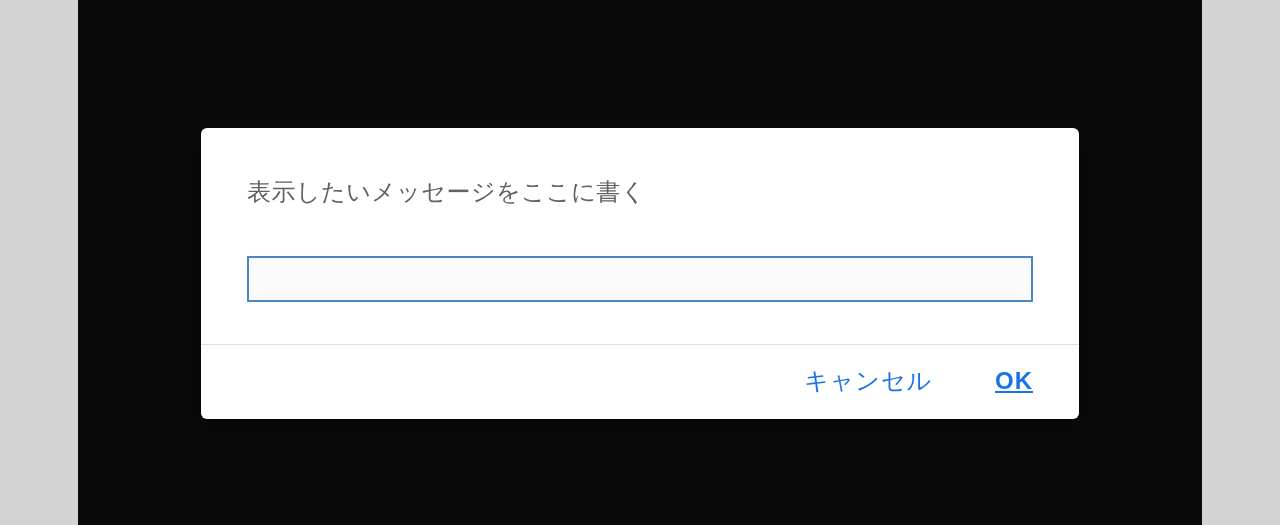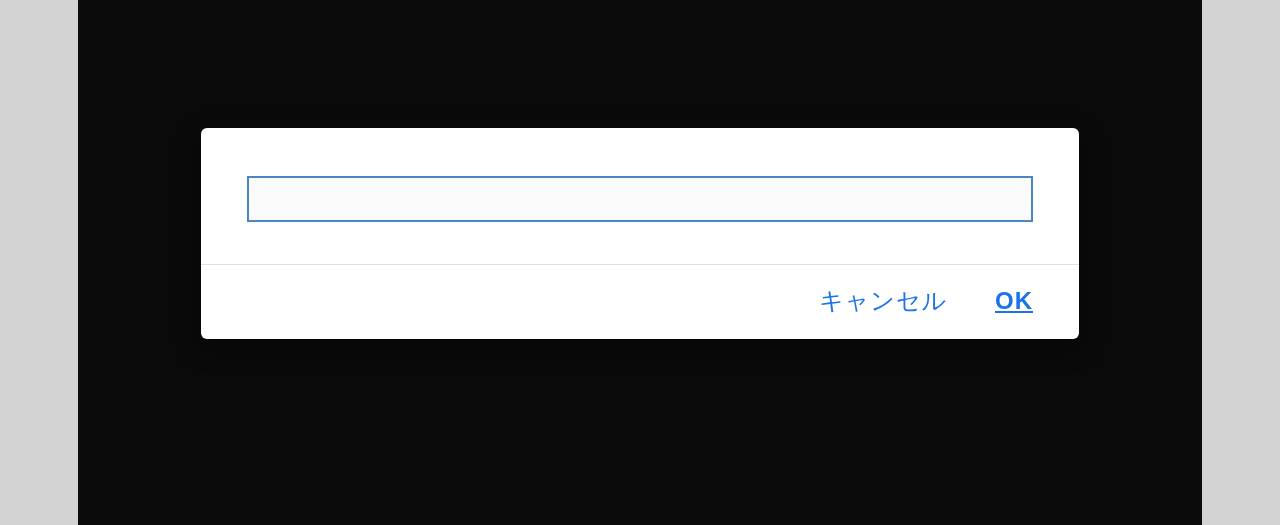--- a/index.html
+++ b/index.html
@@ -62,21 +62,21 @@
     .dialog-divider {
       height: 1px;
       background: #e0e0e0;
       width: 100%;
     }
     .dialog-actions {
       display: flex;
       justify-content: flex-end;
       align-items: center;
       padding: 20px 46px 22px 46px;
-      gap: 48px;
+      gap: 63px;
     }
     .dialog-btn {
       background: none;
       border: none;
       font-size: 24px;
       font-weight: 500;
       color: #1a73e8;
       cursor: pointer;
       letter-spacing: 1px;
     }
@@ -85,20 +85,21 @@
       text-decoration: underline;
     }
   </style>
 </head>
 <body>
 
 <div class="outer-frame">
   <div class="inner-dark">
     <div class="dialog">
       <div class="dialog-body">
+        <div class="dialog-message">表示したいメッセージをここに書く</div>
         <input type="text" class="dialog-input" value="" style="">
       </div>
       <div class="dialog-divider"></div>
       <div class="dialog-actions">
         <button class="dialog-btn">キャンセル</button>
         <button class="dialog-btn ok">OK</button>
       </div>
     </div>
   </div>
 </div>

